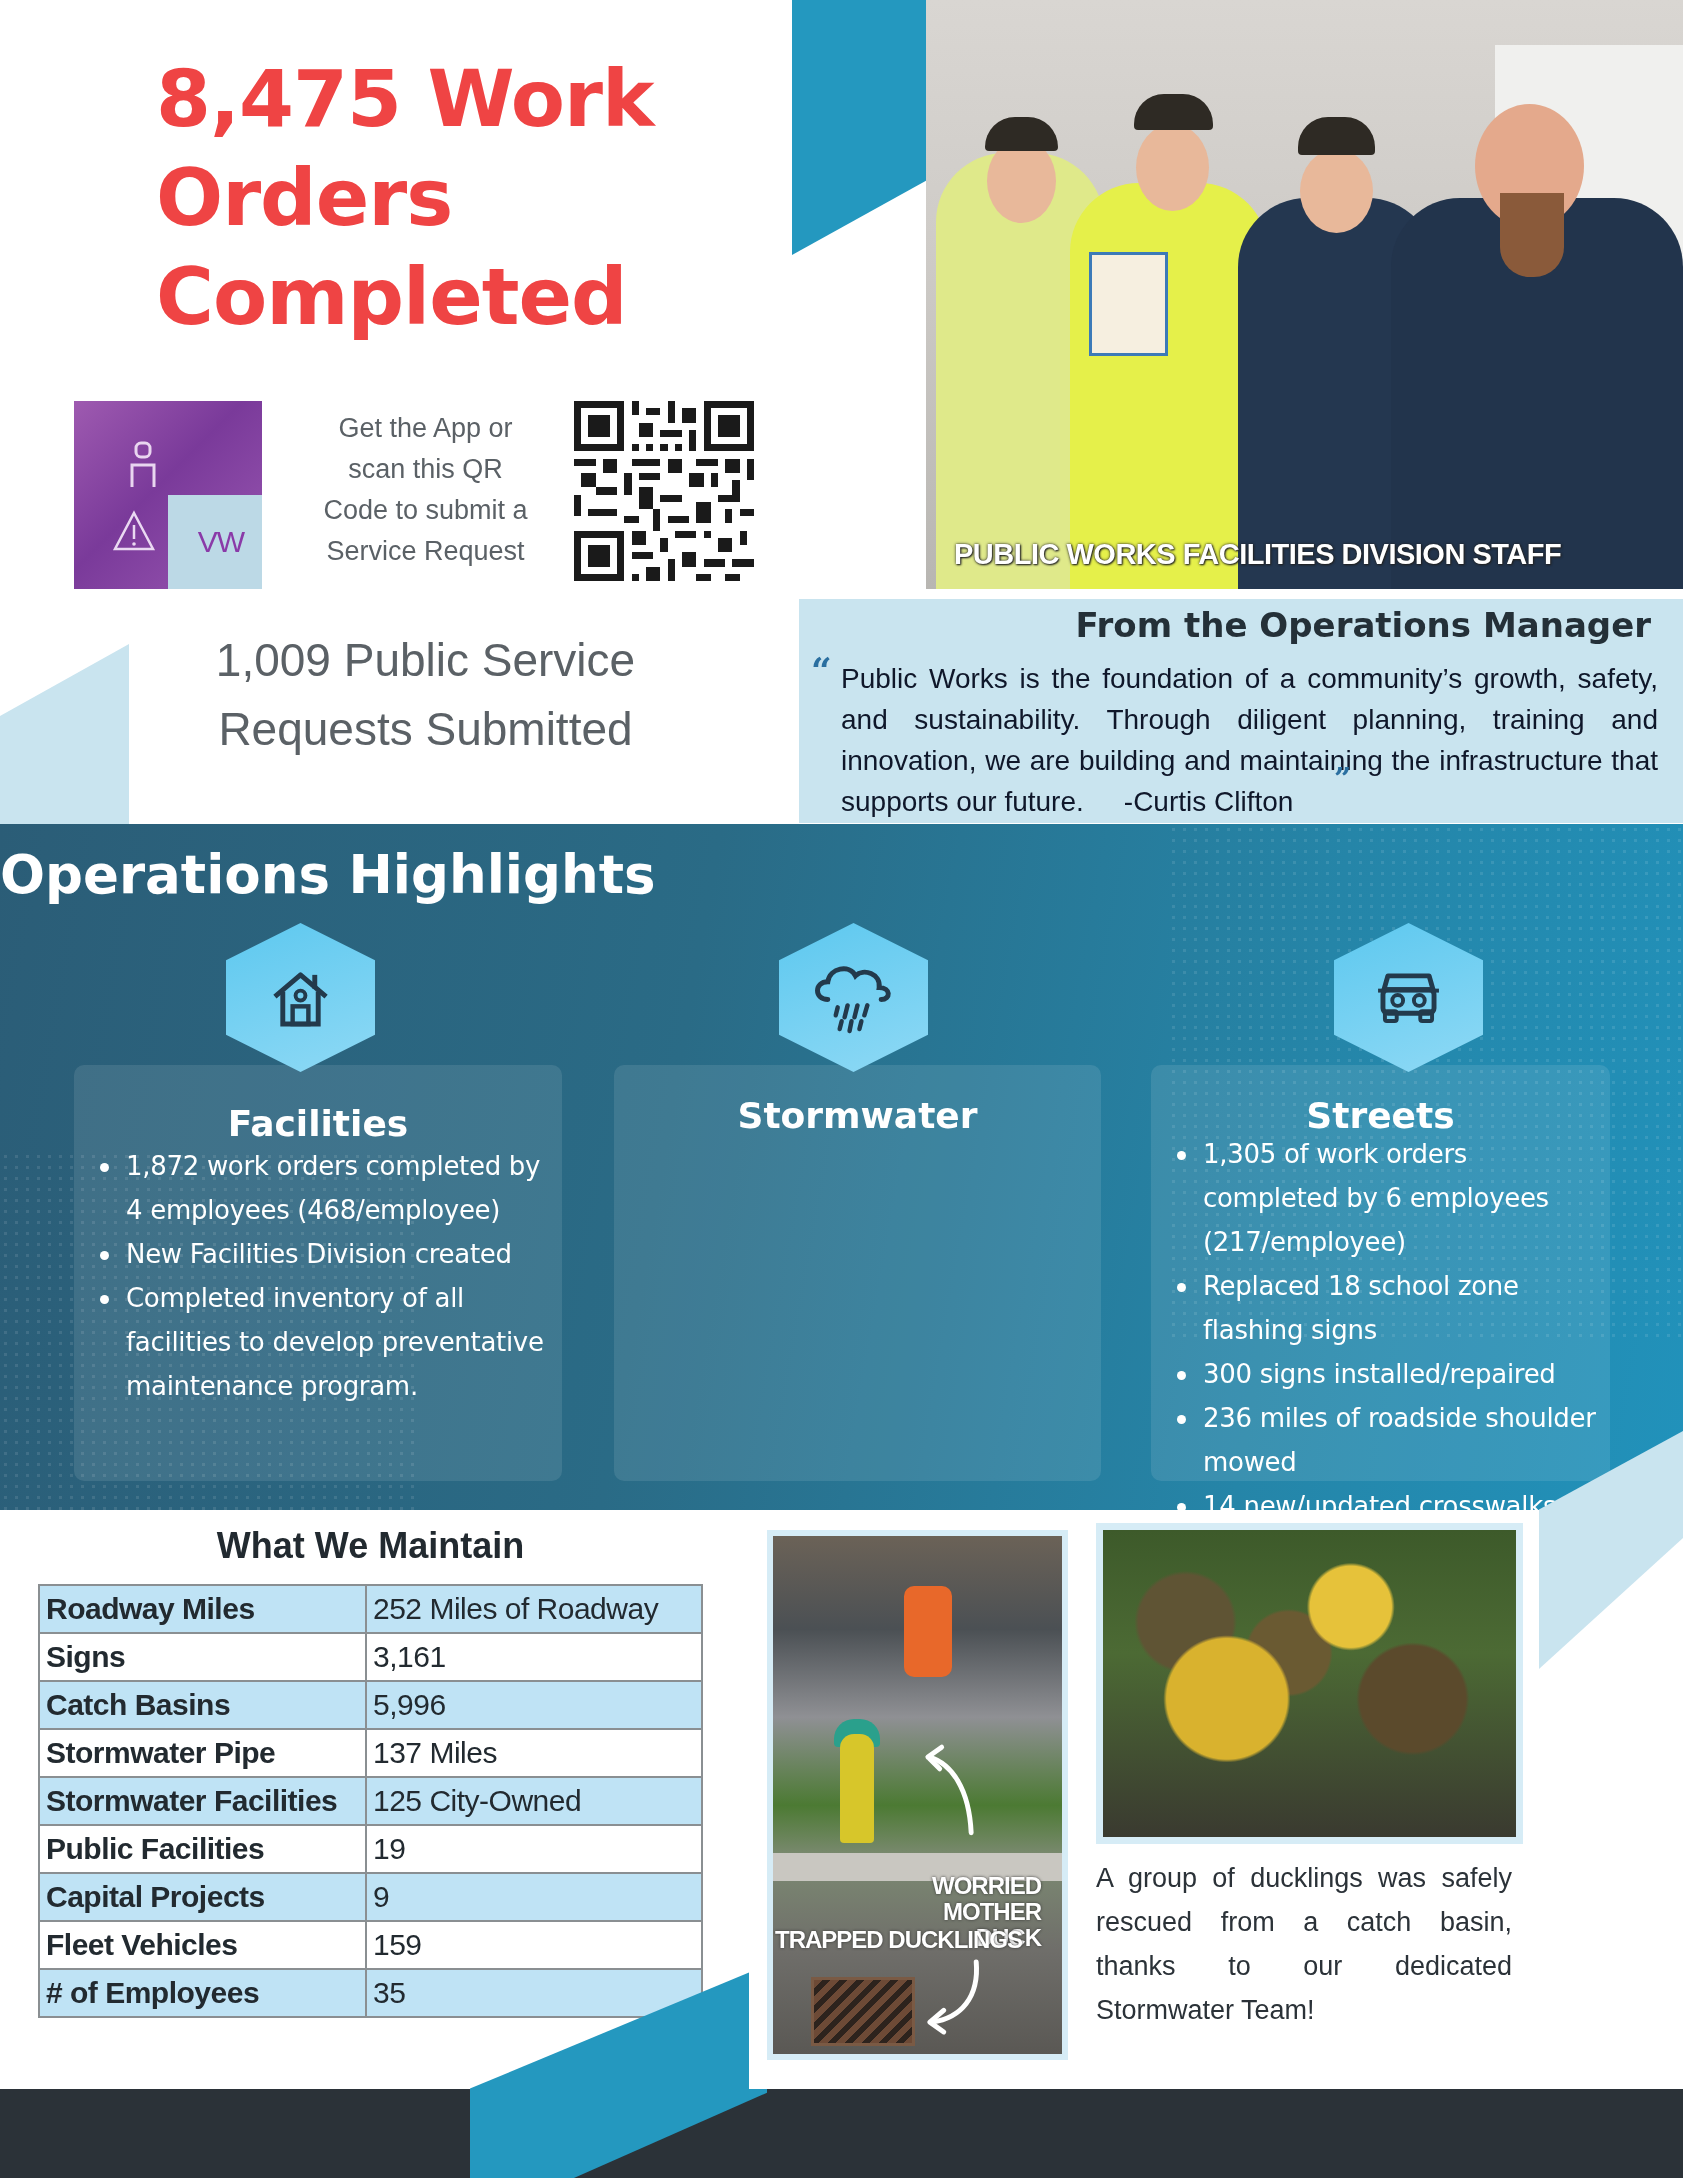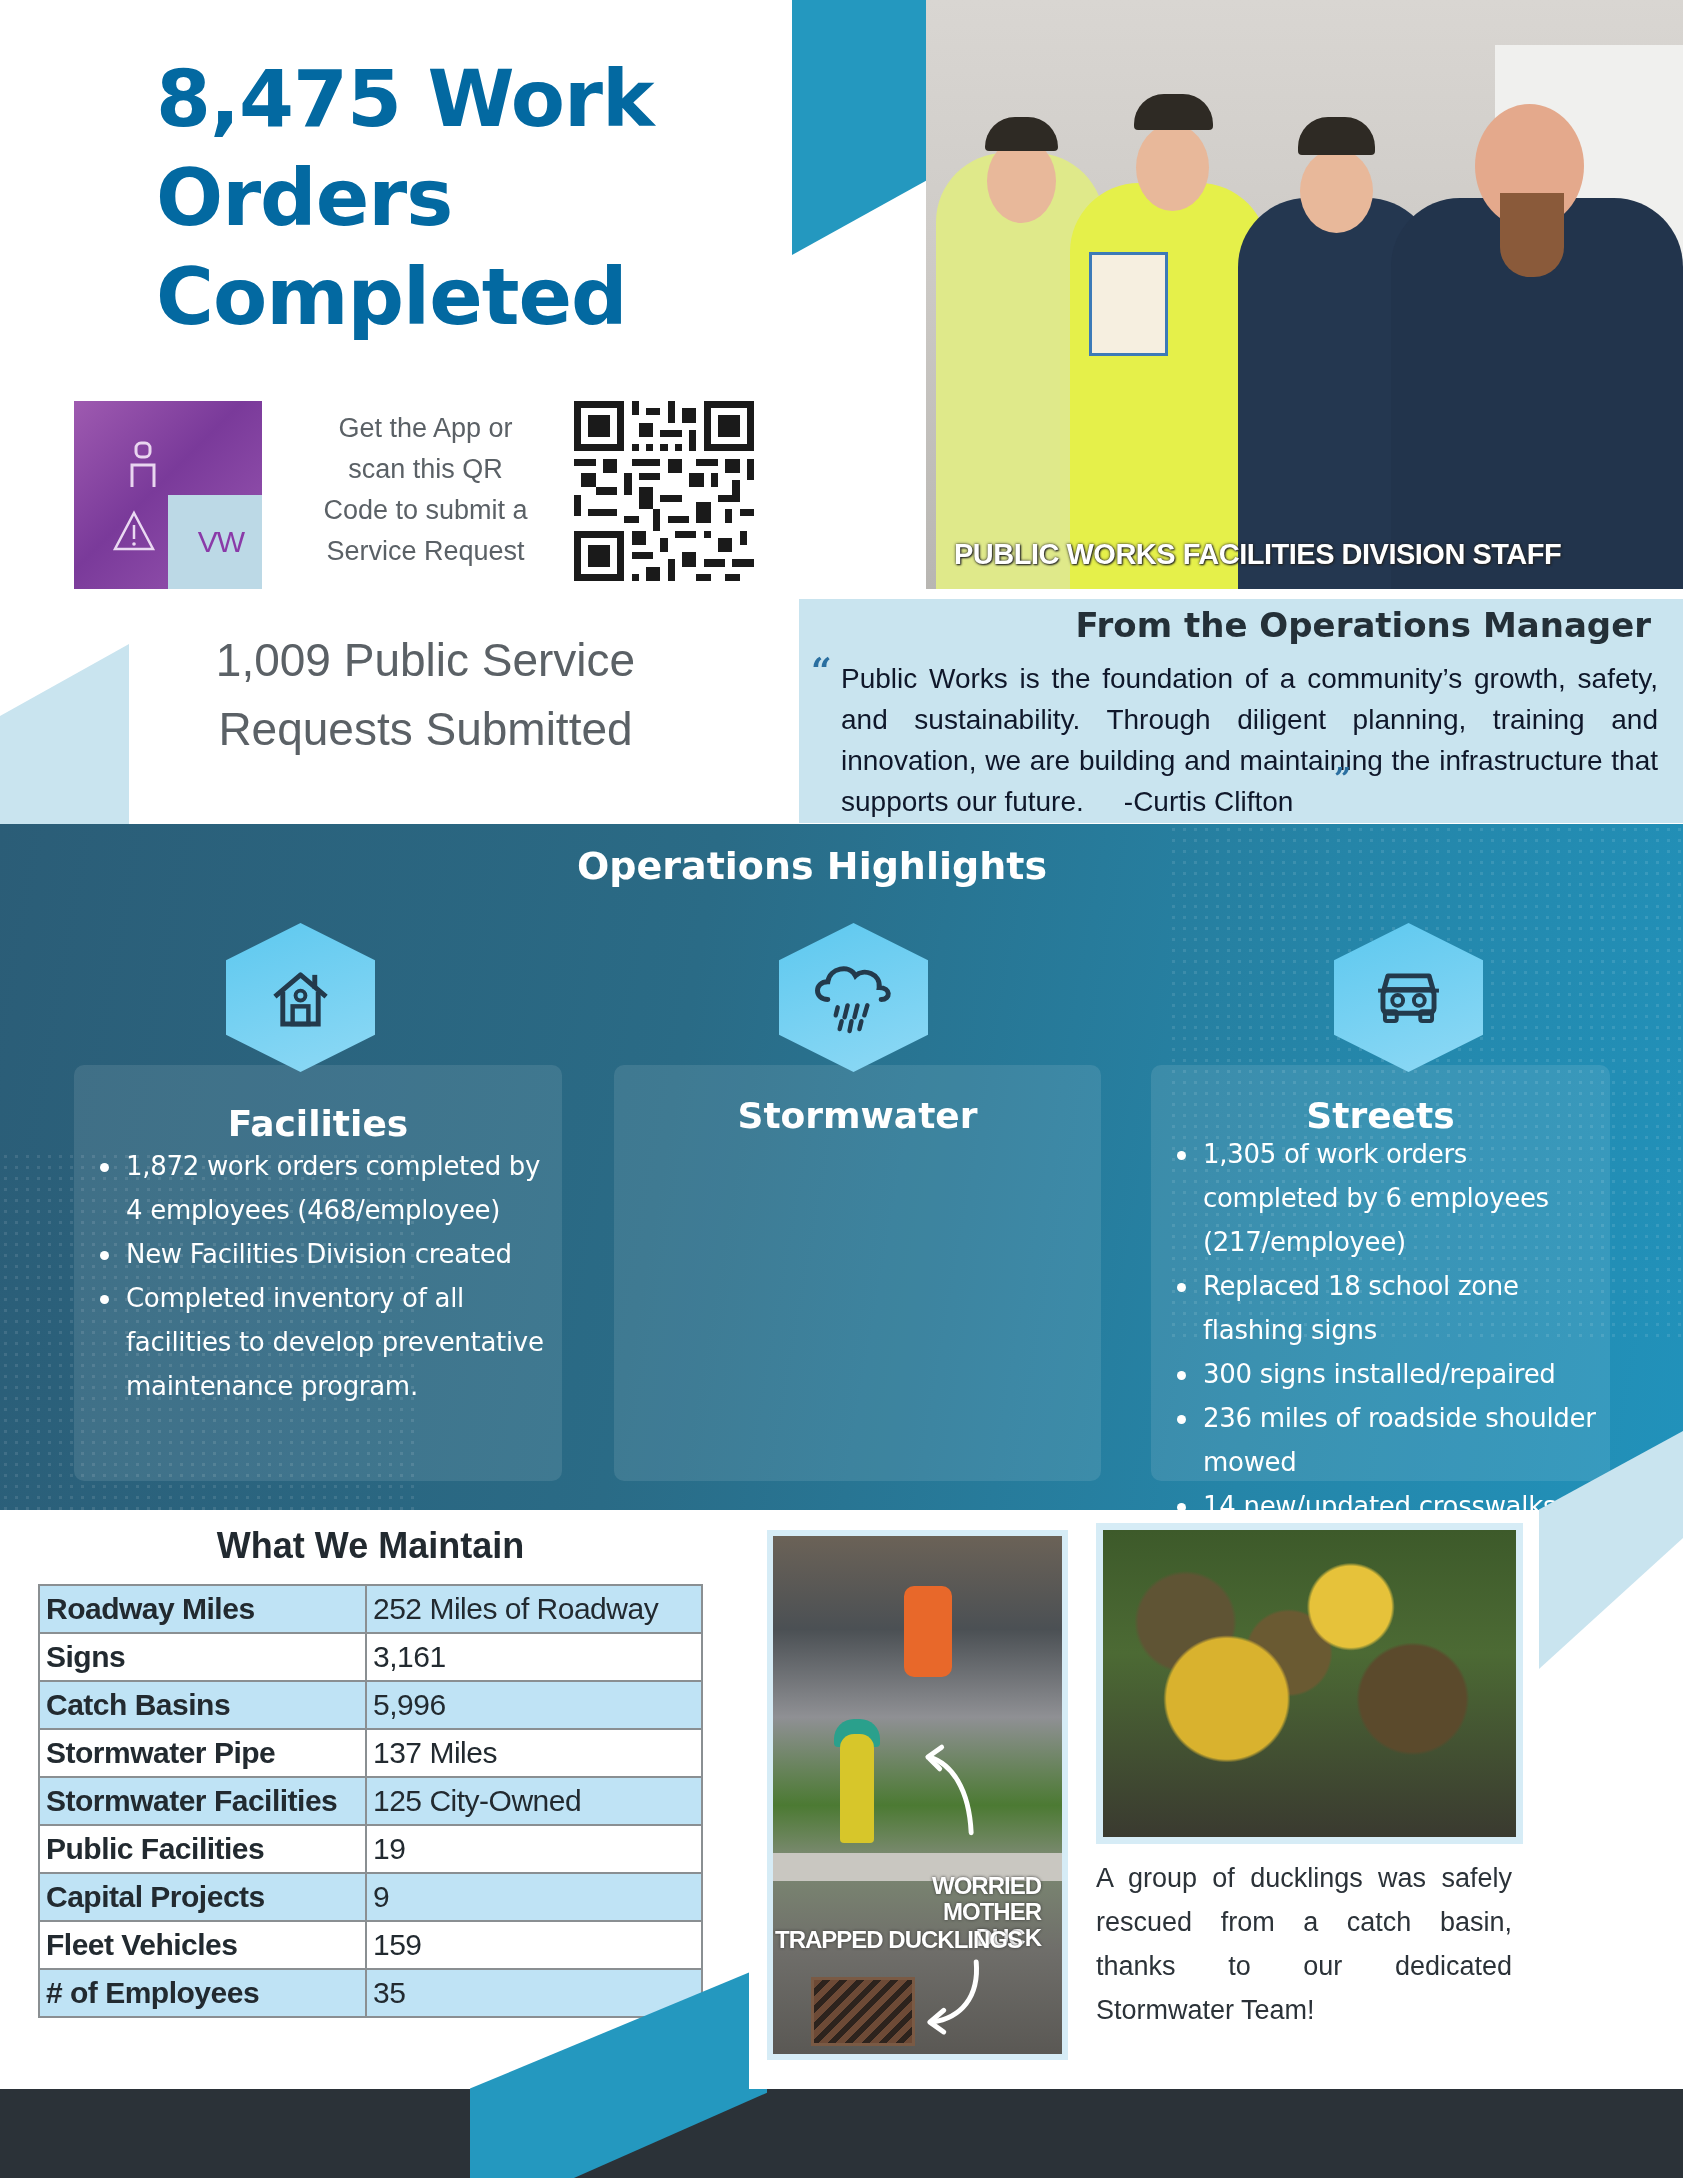--- a/index.html
+++ b/index.html
@@ -1,21 +1,21 @@
 <!DOCTYPE html>
 <html><head>
 <meta charset="utf-8">
 <style>
   * { box-sizing: border-box; margin: 0; padding: 0; }
   html, body { width: 1683px; height: 2178px; overflow: hidden; background: #ffffff; }
   body { position: relative; font-family: "DejaVu Sans", sans-serif; color: #2b3238; }
   .abs { position: absolute; }
 
   
-  .main-title { left: 156px; top: 50px; width: 634px; font-family: "DejaVu Sans", sans-serif; font-weight: bold; font-size: 79px; line-height: 99px; color: #0369a1; letter-spacing: -1px; }
+  .main-title { left: 156px; top: 50px; width: 634px; font-family: "DejaVu Sans", sans-serif; font-weight: bold; font-size: 79px; line-height: 99px; color: #ef4444; letter-spacing: -1px; }
 
   
   .app-icon { left: 74px; top: 401px; width: 188px; height: 188px; background: linear-gradient(135deg, #9e5ab0 0%, #7a3a9a 45%, #9a58b2 100%); overflow: hidden; }
   .app-icon .lightsq { position: absolute; right: 0; bottom: 0; width: 94px; height: 94px; background: #bcd9e6; }
   .app-icon .vw { position: absolute; right: 18px; bottom: 30px; font-family: "Liberation Sans", sans-serif; font-weight: normal; font-size: 30px; color: #8a3aa8; letter-spacing: -1px; }
   .app-icon svg { position: absolute; }
 
   .app-text { left: 297px; top: 408px; width: 257px; text-align: center; font-family: "Liberation Sans", sans-serif; font-size: 27px; line-height: 41px; color: #5b6166; }
 
   .qr { left: 574px; top: 401px; width: 180px; height: 180px; background: #fff; }
@@ -38,21 +38,21 @@
   .quote-box { left: 799px; top: 599px; width: 884px; height: 224px; background: #c9e4ef; }
   .quote-title { position: absolute; right: 32px; top: 6px; font-family: "DejaVu Sans", sans-serif; font-weight: bold; font-size: 34px; color: #243038; }
   .quote-open { position: absolute; left: 12px; top: 50px; font-size: 36px; font-weight: bold; color: #2a6fa0; font-family: "DejaVu Serif", serif; }
   .quote-text { position: absolute; left: 42px; right: 25px; top: 59px; font-family: "Liberation Sans", sans-serif; font-size: 28px; line-height: 41px; color: #0f172a; text-align: justify; text-align-last: left; }
   .quote-close { position: absolute; left: 535px; top: 162px; font-size: 30px; font-weight: bold; color: #2a6fa0; font-family: "DejaVu Serif", serif; }
   .quote-author { margin-left: 40px; }
 
   
   .highlights { left: 0; top: 824px; width: 1683px; height: 686px; background: linear-gradient(100deg, #2b5d77 0%, #2a6b86 40%, #2585a8 75%, #2192bb 100%); overflow: hidden; }
   .dots { position: absolute; background-image: radial-gradient(rgba(255,255,255,0.10) 1.6px, transparent 1.8px); background-size: 11px 11px; }
-  .hl-title { position: absolute; left: 0; width: 1624px; top: 20px; text-align: center; font-family: "DejaVu Sans", sans-serif; font-weight: bold; font-size: 38px; color: #ffffff; }
+  .hl-title { position: absolute; left: 0; width: 1624px; top: 20px; font-family: "DejaVu Sans", sans-serif; font-weight: bold; font-size: 53px; color: #ffffff; }
   .card { position: absolute; top: 241px; height: 416px; background: rgba(255,255,255,0.10); border-radius: 10px; }
   .hex { position: absolute; width: 149px; height: 149px; background: linear-gradient(160deg, #5dc8ef 0%, #8ed9f5 100%); clip-path: polygon(50% 0, 100% 25%, 100% 75%, 50% 100%, 0 75%, 0 25%); display: flex; align-items: center; justify-content: center; }
   .card-title { position: absolute; left: 0; right: 0; text-align: center; font-family: "DejaVu Sans", sans-serif; font-weight: bold; font-size: 36px; color: #ffffff; }
   .card ul { position: absolute; left: 20px; right: 10px; list-style: none; }
   .card li { position: relative; padding-left: 32px; font-family: "DejaVu Sans", sans-serif; font-size: 26px; line-height: 44px; color: #ffffff; letter-spacing: -0.3px; }
   .card li::before { content: ""; position: absolute; left: 6px; top: 19px; width: 9px; height: 9px; border-radius: 50%; background: #ffffff; }
 
   .tri-light-right { left: 1539px; top: 1431px; width: 144px; height: 238px; background: #c9e4ef; clip-path: polygon(100% 0, 100% 45%, 0 100%, 0 33%); }
 
   

